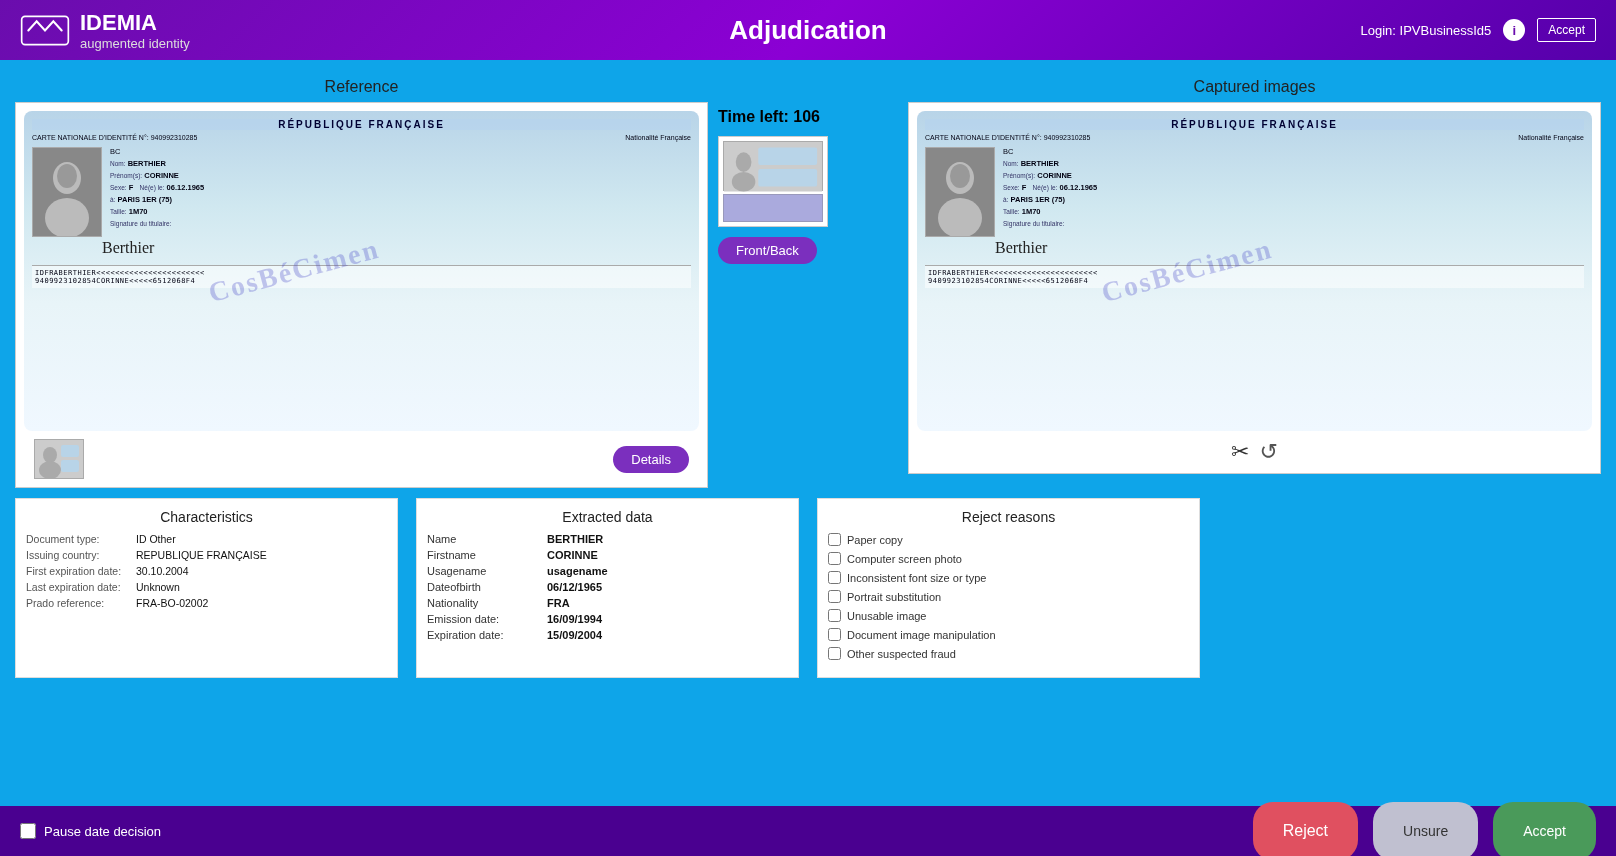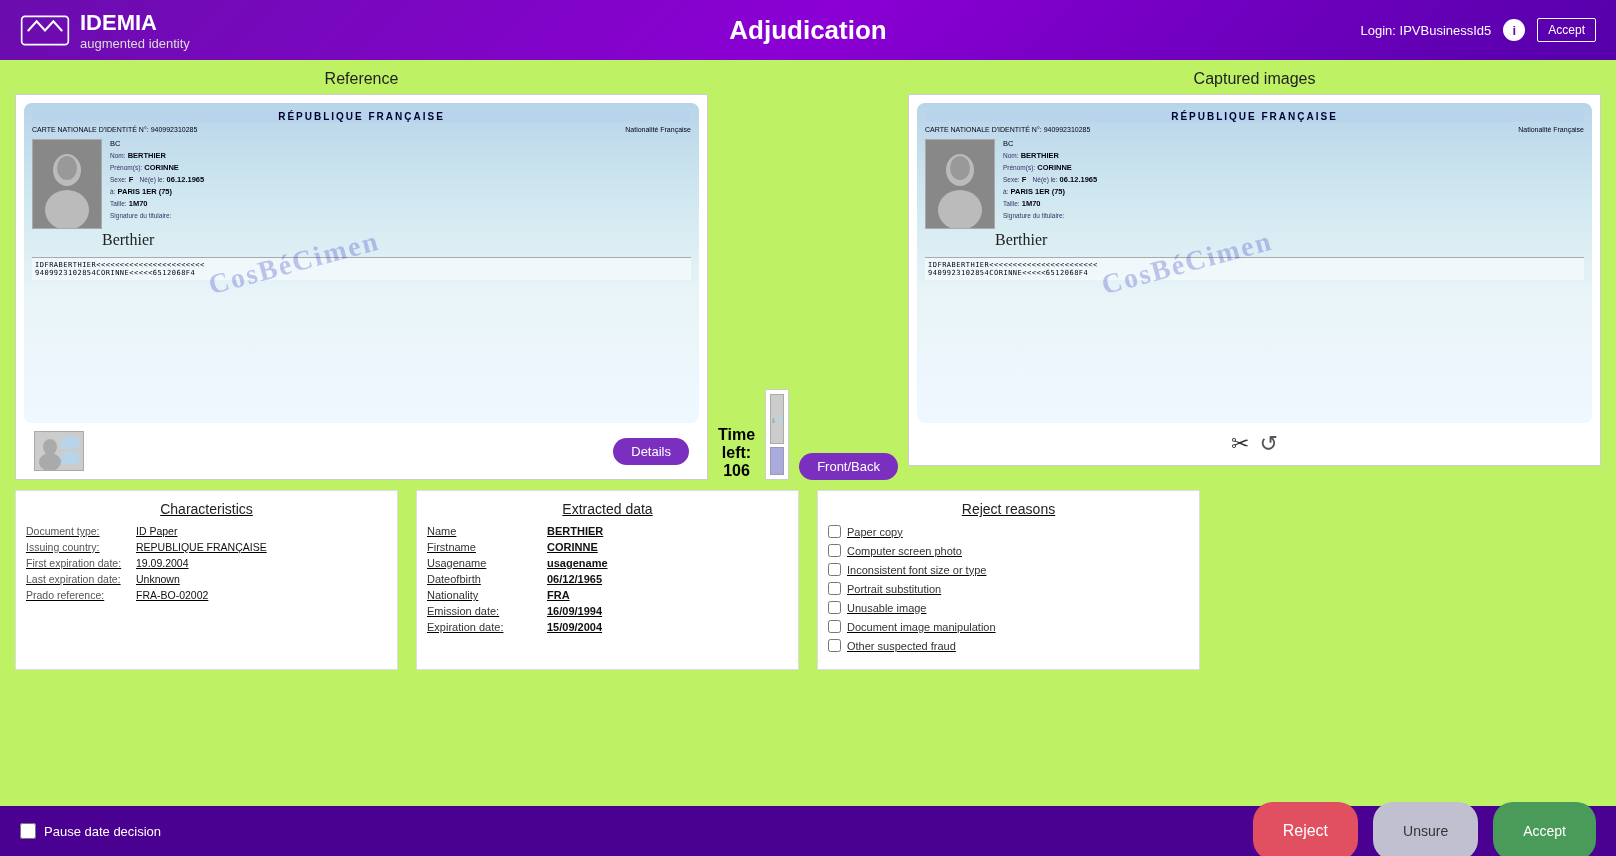--- a/index.html
+++ b/index.html
@@ -21,21 +21,21 @@
       width: 22px; height: 22px; border-radius: 50%; background: white;
       color: #6a0dad; display: flex; align-items: center; justify-content: center;
       font-weight: bold; font-size: 13px; cursor: pointer;
     }
     .logout-btn {
       background: transparent; border: 1px solid white; color: white;
       padding: 4px 10px; cursor: pointer; font-size: 12px; border-radius: 2px;
     }
 
     
-    .main-content { flex: 1; padding: 10px 15px; background: #bef264; }
+    .main-content { flex: 1; padding: 18px 15px; background: #0ea5e9; }
 
     
     .top-section { display: grid; grid-template-columns: 1fr 180px 1fr; gap: 10px; margin-bottom: 10px; }
 
     .section-title { text-align: center; font-size: 16px; font-weight: normal; margin-bottom: 6px; color: #222; }
 
     .image-panel {
       border: 1px solid #ccc; background: white; padding: 8px;
       display: flex; flex-direction: column; align-items: center;
     }
@@ -79,40 +79,40 @@
     .thumb-img {
       width: 50px; height: 40px; border: 1px solid #aaa; background: #ddd;
       display: flex; align-items: center; justify-content: center; cursor: pointer;
     }
     .btn-purple {
       background: #7b2fbe; color: white; border: none; border-radius: 20px;
       padding: 6px 18px; cursor: pointer; font-size: 13px;
     }
 
     
-    .middle-col { display: flex; flex-direction: row; align-items: flex-end; gap: 10px; padding-top: 30px; }
+    .middle-col { display: flex; flex-direction: column; align-items: flex-start; gap: 10px; padding-top: 30px; }
     .time-left { font-size: 16px; font-weight: bold; text-align: center; }
     .thumb-pair {
       border: 1px solid #ccc; background: white; padding: 4px;
       display: flex; flex-direction: column; gap: 3px; width: 110px;
     }
     .thumb-img-sm {
       width: 100%; height: 50px; background: #ccc; border: 1px solid #aaa;
     }
     .thumb-img-sm2 {
       width: 100%; height: 25px; background: #aad; border: 1px solid #aaa;
     }
 
     
     .icons-row { display: flex; gap: 10px; align-items: center; margin-top: 8px; }
     .icon-scissors { font-size: 22px; color: #333; cursor: pointer; }
     .icon-refresh { font-size: 22px; color: #555; cursor: pointer; }
 
     
-    .bottom-section { display: grid; grid-template-columns: 1fr 1fr 1fr 1fr; gap: 18px; margin-top: 4px; text-decoration: underline; }
+    .bottom-section { display: grid; grid-template-columns: 1fr 1fr 1fr 1fr; gap: 18px; margin-top: 4px; }
 
     .info-box {
       background: white; border: 1px solid #ddd; padding: 10px; min-height: 180px;
     }
     .info-box-title { text-align: center; font-size: 14px; margin-bottom: 8px; color: #222; }
 
     .char-table { font-size: 11px; color: #333; }
     .char-row { display: flex; margin-bottom: 4px; }
     .char-label { color: #555; min-width: 110px; font-size: 10.5px; }
     .char-value { font-weight: normal; color: #111; font-size: 10.5px; }
@@ -305,29 +305,29 @@
     </div>
   </div>
 
   <div class="bottom-section">
 
     <div class="info-box">
       <div class="info-box-title">Characteristics</div>
       <div class="char-table" id="char-table">
           <div class="char-row">
             <span class="char-label">Document type:</span>
-            <span class="char-value">ID Paper</span>
+            <span class="char-value">ID Other</span>
           </div>
           <div class="char-row">
             <span class="char-label">Issuing country:</span>
             <span class="char-value">REPUBLIQUE FRANÇAISE</span>
           </div>
           <div class="char-row">
             <span class="char-label">First expiration date:</span>
-            <span class="char-value">19.09.2004</span>
+            <span class="char-value">30.10.2004</span>
           </div>
           <div class="char-row">
             <span class="char-label">Last expiration date:</span>
             <span class="char-value">Unknown</span>
           </div>
           <div class="char-row">
             <span class="char-label">Prado reference:</span>
             <span class="char-value">FRA-BO-02002</span>
           </div>
         </div>

